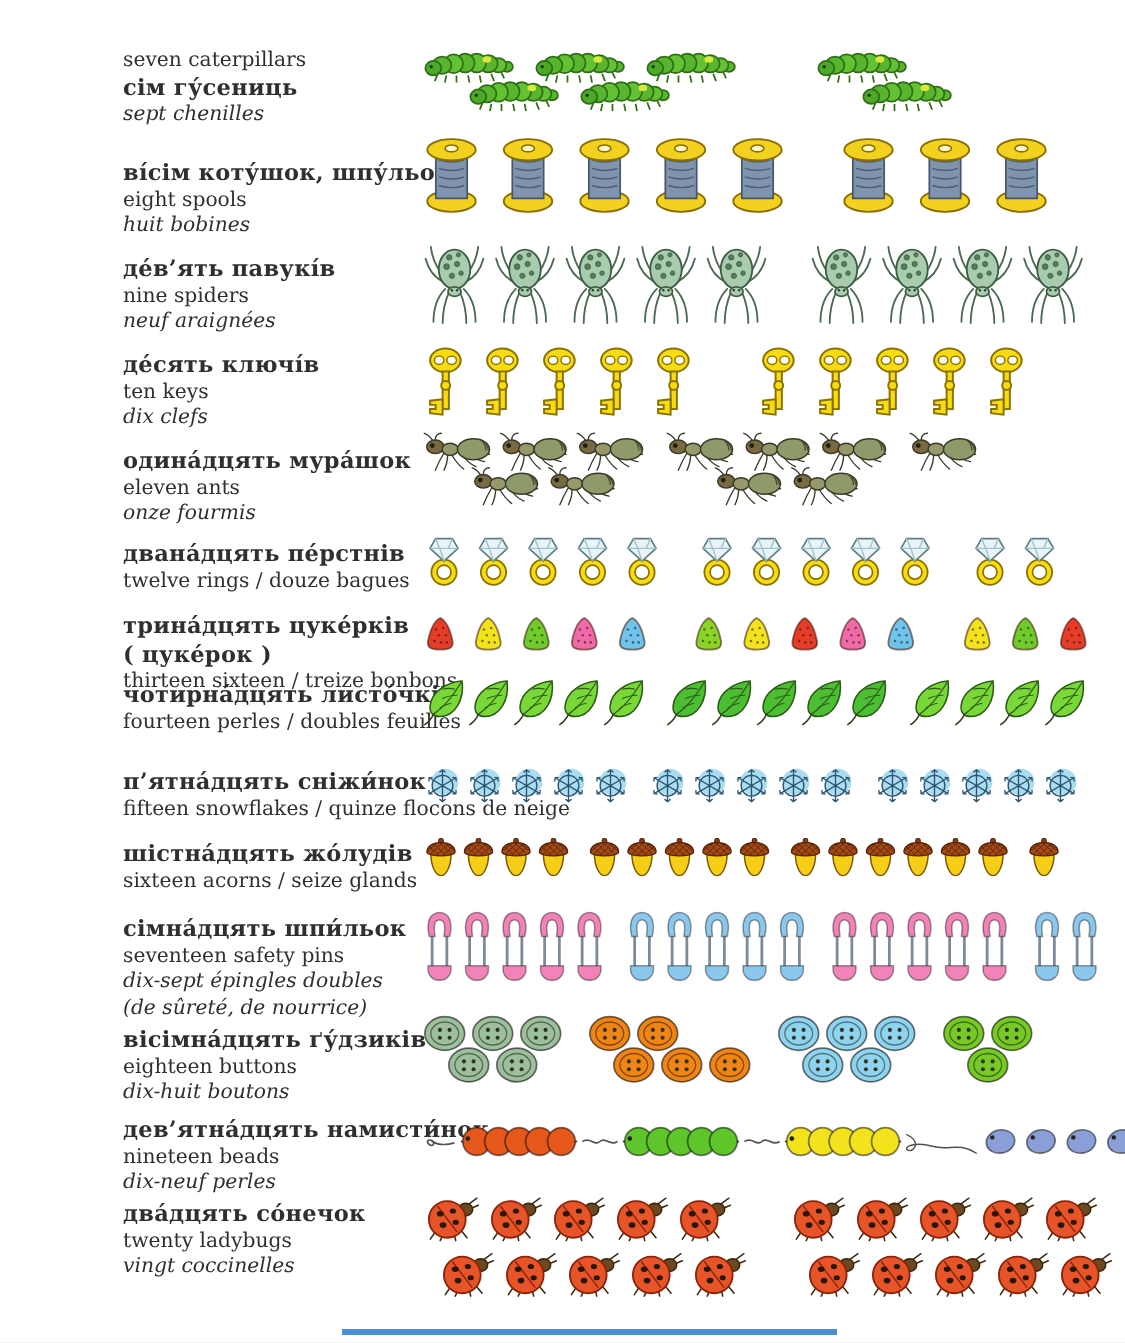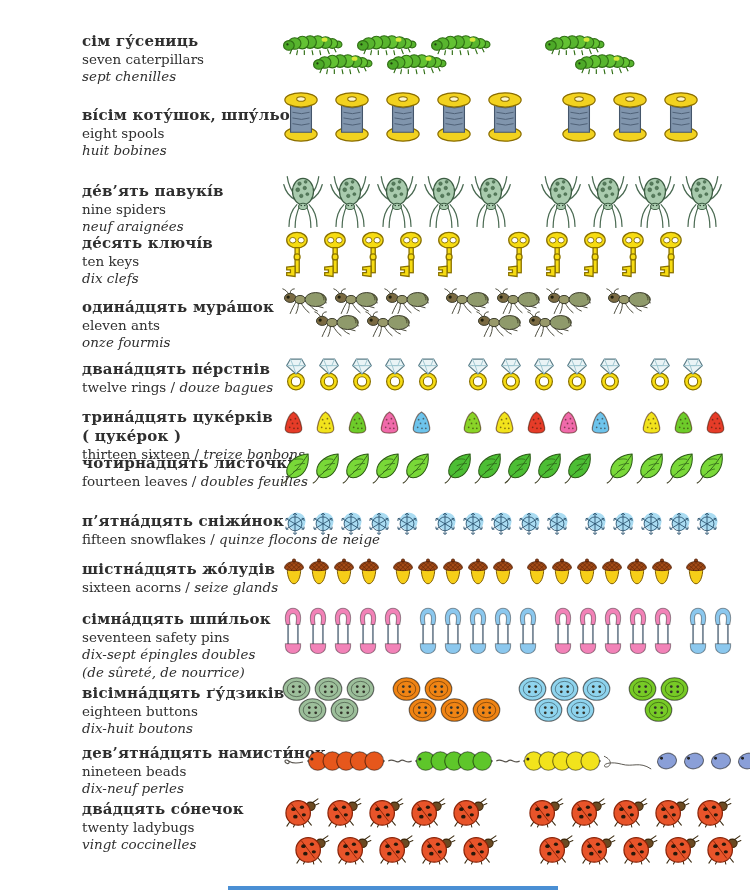--- a/index.html
+++ b/index.html
@@ -8,37 +8,37 @@
     overflow:hidden;margin:0 auto;
     font-family:"DejaVu Serif","Liberation Serif",serif;
     color:#2f2f2f;
   }
   .row{position:absolute;left:0;width:750px;display:flex;align-items:flex-start;}
   .label{flex:none;width:282px;box-sizing:border-box;padding-left:82px;padding-top:6px;line-height:1.28;}
   .lbl{white-space:nowrap;}
   .lbl-uk{font-weight:bold;font-size:15px;letter-spacing:.2px;}
   .lbl-en{font-size:13.5px;}
   .lbl-fr{font-size:13.5px;font-style:italic;}
-  .fr-inline{font-style:italic;}
+  .fr-inline{}
   .art{flex:1;min-width:0;display:flex;align-items:flex-start;}
   .group{display:flex;flex-direction:column;}
   .line{display:flex;}
   .item{flex:none;display:block;}
 
   .row-caterpillars{top:26px}
   .row-caterpillars .art{gap:52px;padding-top:4px}
   .row-caterpillars .line{gap:12px}
   .row-caterpillars .line1{margin-left:30px;margin-top:-8px}
 
   .row-spools{top:90px}
   .row-spools .label{padding-top:16px}
   .row-spools .art{gap:36px}
   .row-spools .line{gap:13px}
 
-  .row-spiders{top:172px}
+  .row-spiders{top:160px}
   .row-spiders .label{padding-top:10px}
   .row-spiders .art{gap:28px}
   .row-spiders .line{gap:5px}
 
   .row-keys{top:228px}
   .row-keys .art{gap:42px;padding-top:2px}
   .row-keys .line{gap:10px}
 
   .row-ants{top:288px}
   .row-ants .label{padding-top:10px}
@@ -291,22 +291,22 @@
       </g>
     </symbol>
   </defs>
 </svg>
 
 <div class="page">
   <div class="edge-line" style="background: rgb(74, 143, 212);"></div>
 
   <div class="row row-caterpillars">
     <div class="label">
+        <div class="lbl lbl-en">seven caterpillars</div>
         <div class="lbl lbl-uk">сім гу́сениць</div>
-        <div class="lbl lbl-en">seven caterpillars</div>
         <div class="lbl lbl-fr">sept chenilles</div>
       </div>
     <div class="art">
         <div class="group">
           <div class="line line0">
             <svg width="62" height="27" class="item">
               <use href="#s-caterpillar"></use>
             </svg>
             <svg width="62" height="27" class="item">
               <use href="#s-caterpillar"></use>
@@ -647,21 +647,21 @@
               <use href="#s-gumdrop"></use>
             </svg>
           </div>
         </div>
       </div>
   </div>
 
   <div class="row row-leaves">
     <div class="label">
         <div class="lbl lbl-uk">чотирна́дцять листо́чків</div>
-        <div class="lbl lbl-en"><span>fourteen leaves</span><span> / </span><span class="fr-inline">doubles feuilles</span></div>
+        <div class="lbl lbl-en"><span>fourteen perles</span><span> / </span><span class="fr-inline">doubles feuilles</span></div>
       </div>
     <div class="art">
         <div class="group">
           <div class="line line0">
             <svg width="30" height="34" class="item" style="color: rgb(121, 216, 56);">
               <use href="#s-leaf"></use>
             </svg>
             <svg width="30" height="34" class="item" style="color: rgb(121, 216, 56);">
               <use href="#s-leaf"></use>
             </svg>

